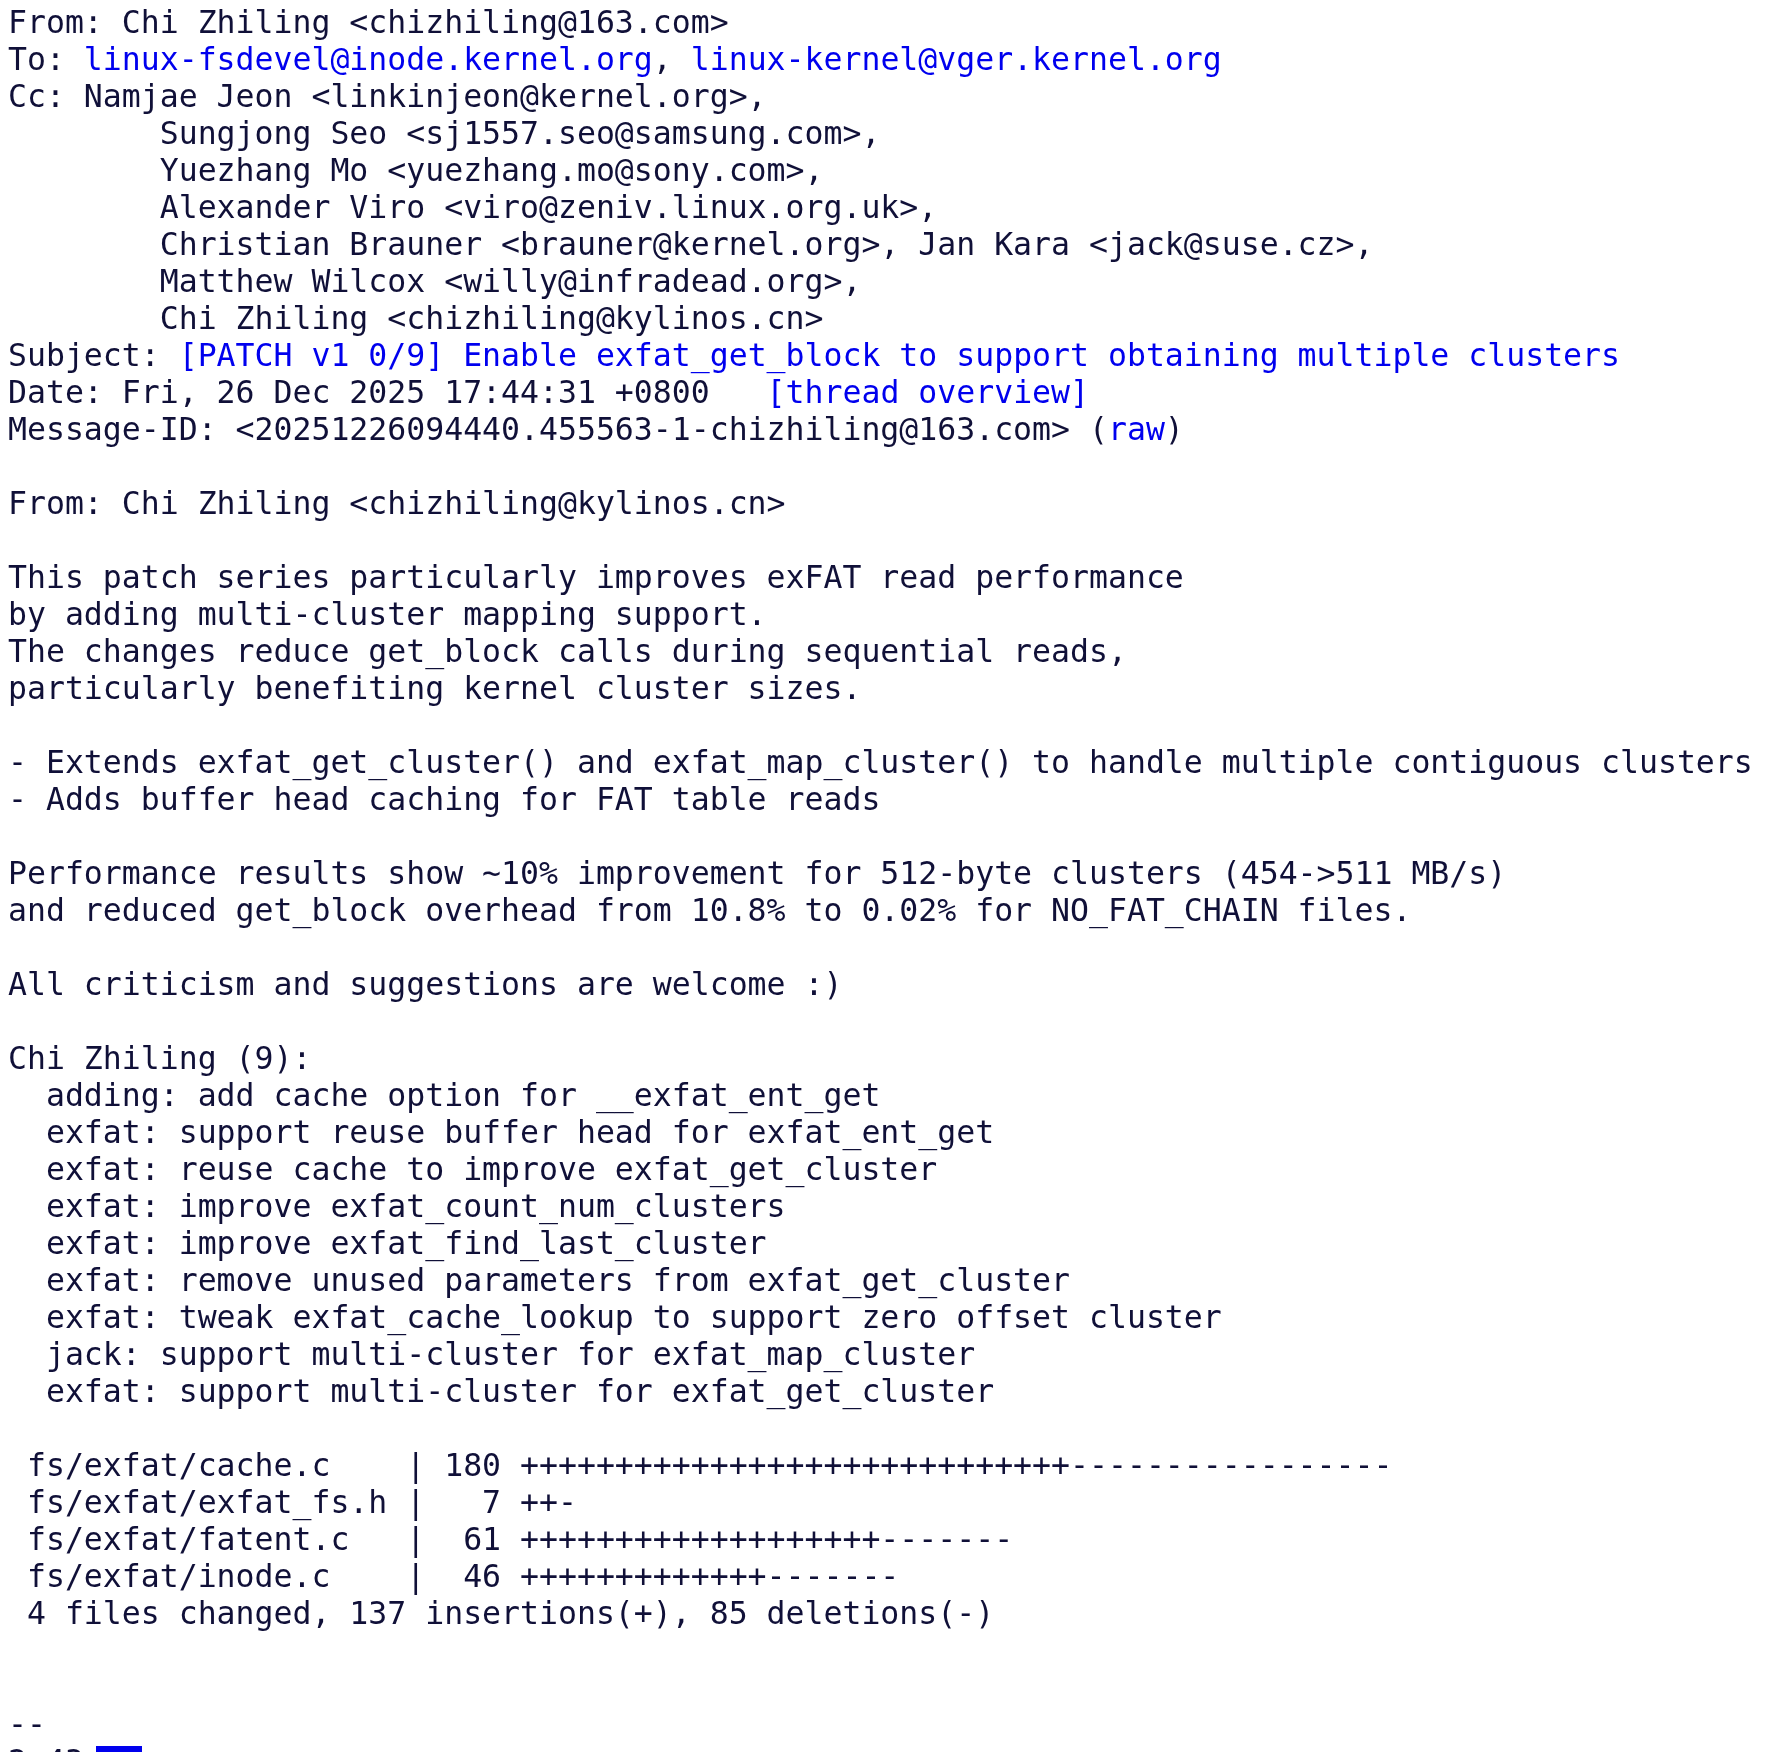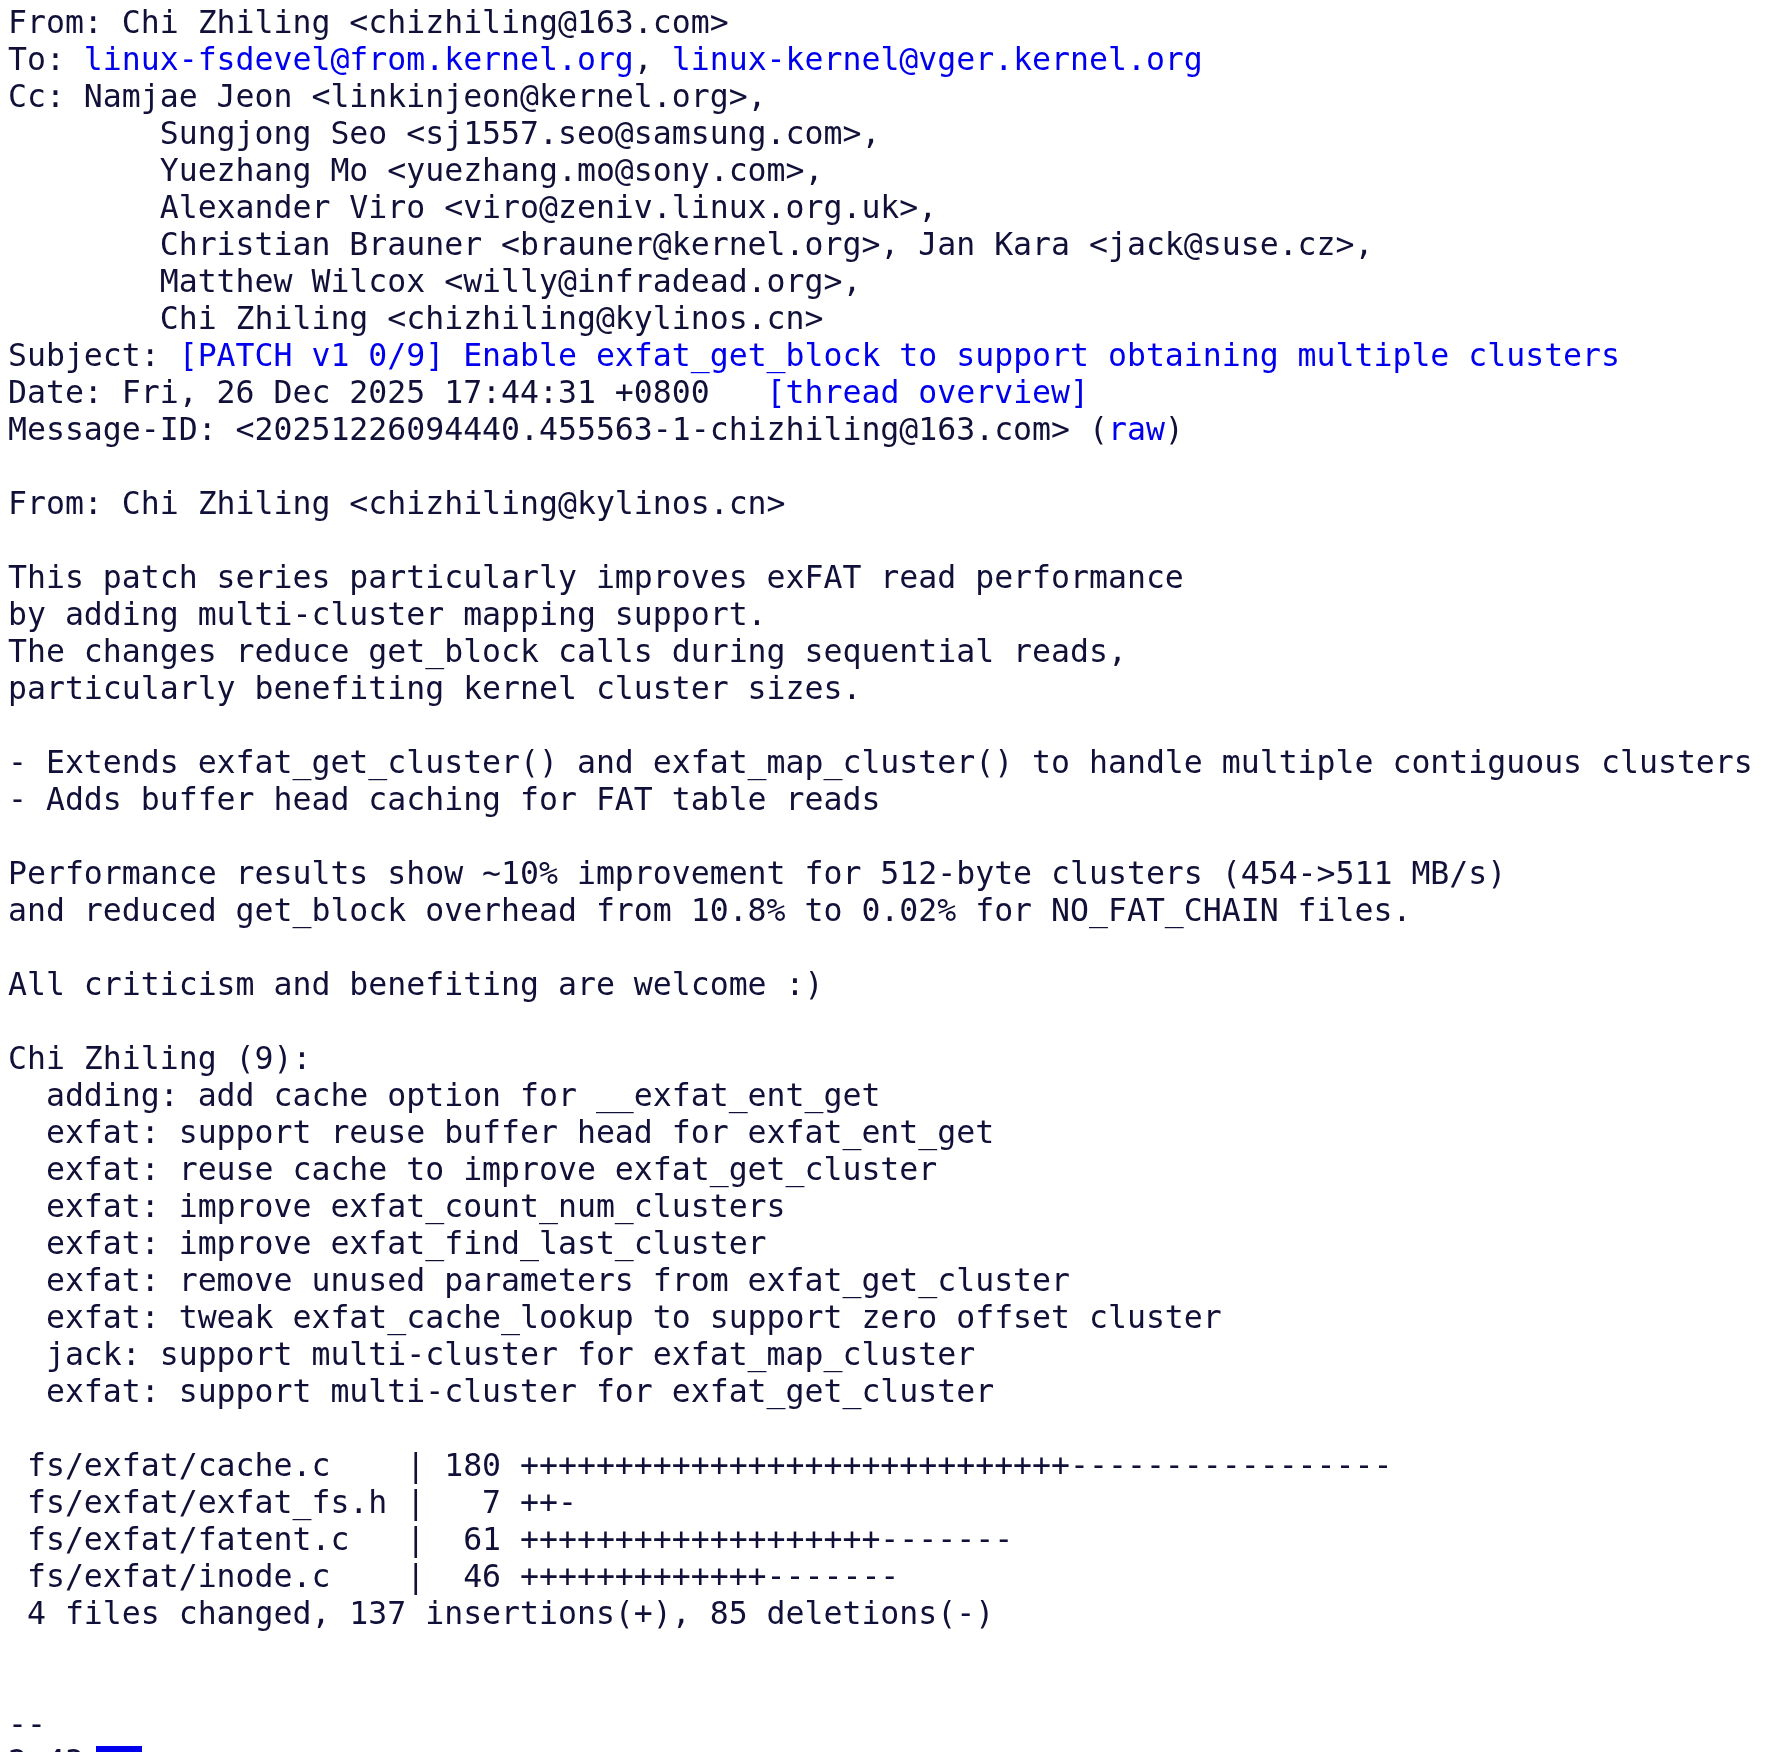--- a/index.html
+++ b/index.html
@@ -35,21 +35,21 @@
     top:1746px;
     width:46px;
     height:6px;
     background:var(--link);
   }
 </style>
 </head>
 <body>
 
 <pre class="mail"><span>From: Chi Zhiling &lt;chizhiling@163.com&gt;</span>
-<span>To: </span><a class="lnk" href="#">linux-fsdevel@from.kernel.org</a><span>, </span><a class="lnk" href="#">linux-kernel@vger.kernel.org</a>
+<span>To: </span><a class="lnk" href="#">linux-fsdevel@inode.kernel.org</a><span>, </span><a class="lnk" href="#">linux-kernel@vger.kernel.org</a>
 <span>Cc: Namjae Jeon &lt;linkinjeon@kernel.org&gt;,</span>
 <span>        Sungjong Seo &lt;sj1557.seo@samsung.com&gt;,</span>
 <span>        Yuezhang Mo &lt;yuezhang.mo@sony.com&gt;,</span>
 <span>        Alexander Viro &lt;viro@zeniv.linux.org.uk&gt;,</span>
 <span>        Christian Brauner &lt;brauner@kernel.org&gt;, Jan Kara &lt;jack@suse.cz&gt;,</span>
 <span>        Matthew Wilcox &lt;willy@infradead.org&gt;,</span>
 <span>        Chi Zhiling &lt;chizhiling@kylinos.cn&gt;</span>
 <span>Subject: </span><a class="lnk" href="#">[PATCH v1 0/9] Enable exfat_get_block to support obtaining multiple clusters</a>
 <span>Date: Fri, 26 Dec 2025 17:44:31 +0800   </span><a class="lnk" href="#">[thread overview]</a>
 <span>Message-ID: &lt;20251226094440.455563-1-chizhiling@163.com&gt; (</span><a class="lnk" href="#">raw</a><span>)</span>
@@ -60,21 +60,21 @@
 <span>by adding multi-cluster mapping support.</span>
 <span>The changes reduce get_block calls during sequential reads,</span>
 <span>particularly benefiting kernel cluster sizes.</span>
 
 <span>- Extends exfat_get_cluster() and exfat_map_cluster() to handle multiple contiguous clusters</span>
 <span>- Adds buffer head caching for FAT table reads</span>
 
 <span>Performance results show ~10% improvement for 512-byte clusters (454-&gt;511 MB/s)</span>
 <span>and reduced get_block overhead from 10.8% to 0.02% for NO_FAT_CHAIN files.</span>
 
-<span>All criticism and benefiting are welcome :)</span>
+<span>All criticism and suggestions are welcome :)</span>
 
 <span>Chi Zhiling (9):</span>
 <span>  adding: add cache option for __exfat_ent_get</span>
 <span>  exfat: support reuse buffer head for exfat_ent_get</span>
 <span>  exfat: reuse cache to improve exfat_get_cluster</span>
 <span>  exfat: improve exfat_count_num_clusters</span>
 <span>  exfat: improve exfat_find_last_cluster</span>
 <span>  exfat: remove unused parameters from exfat_get_cluster</span>
 <span>  exfat: tweak exfat_cache_lookup to support zero offset cluster</span>
 <span>  jack: support multi-cluster for exfat_map_cluster</span>

